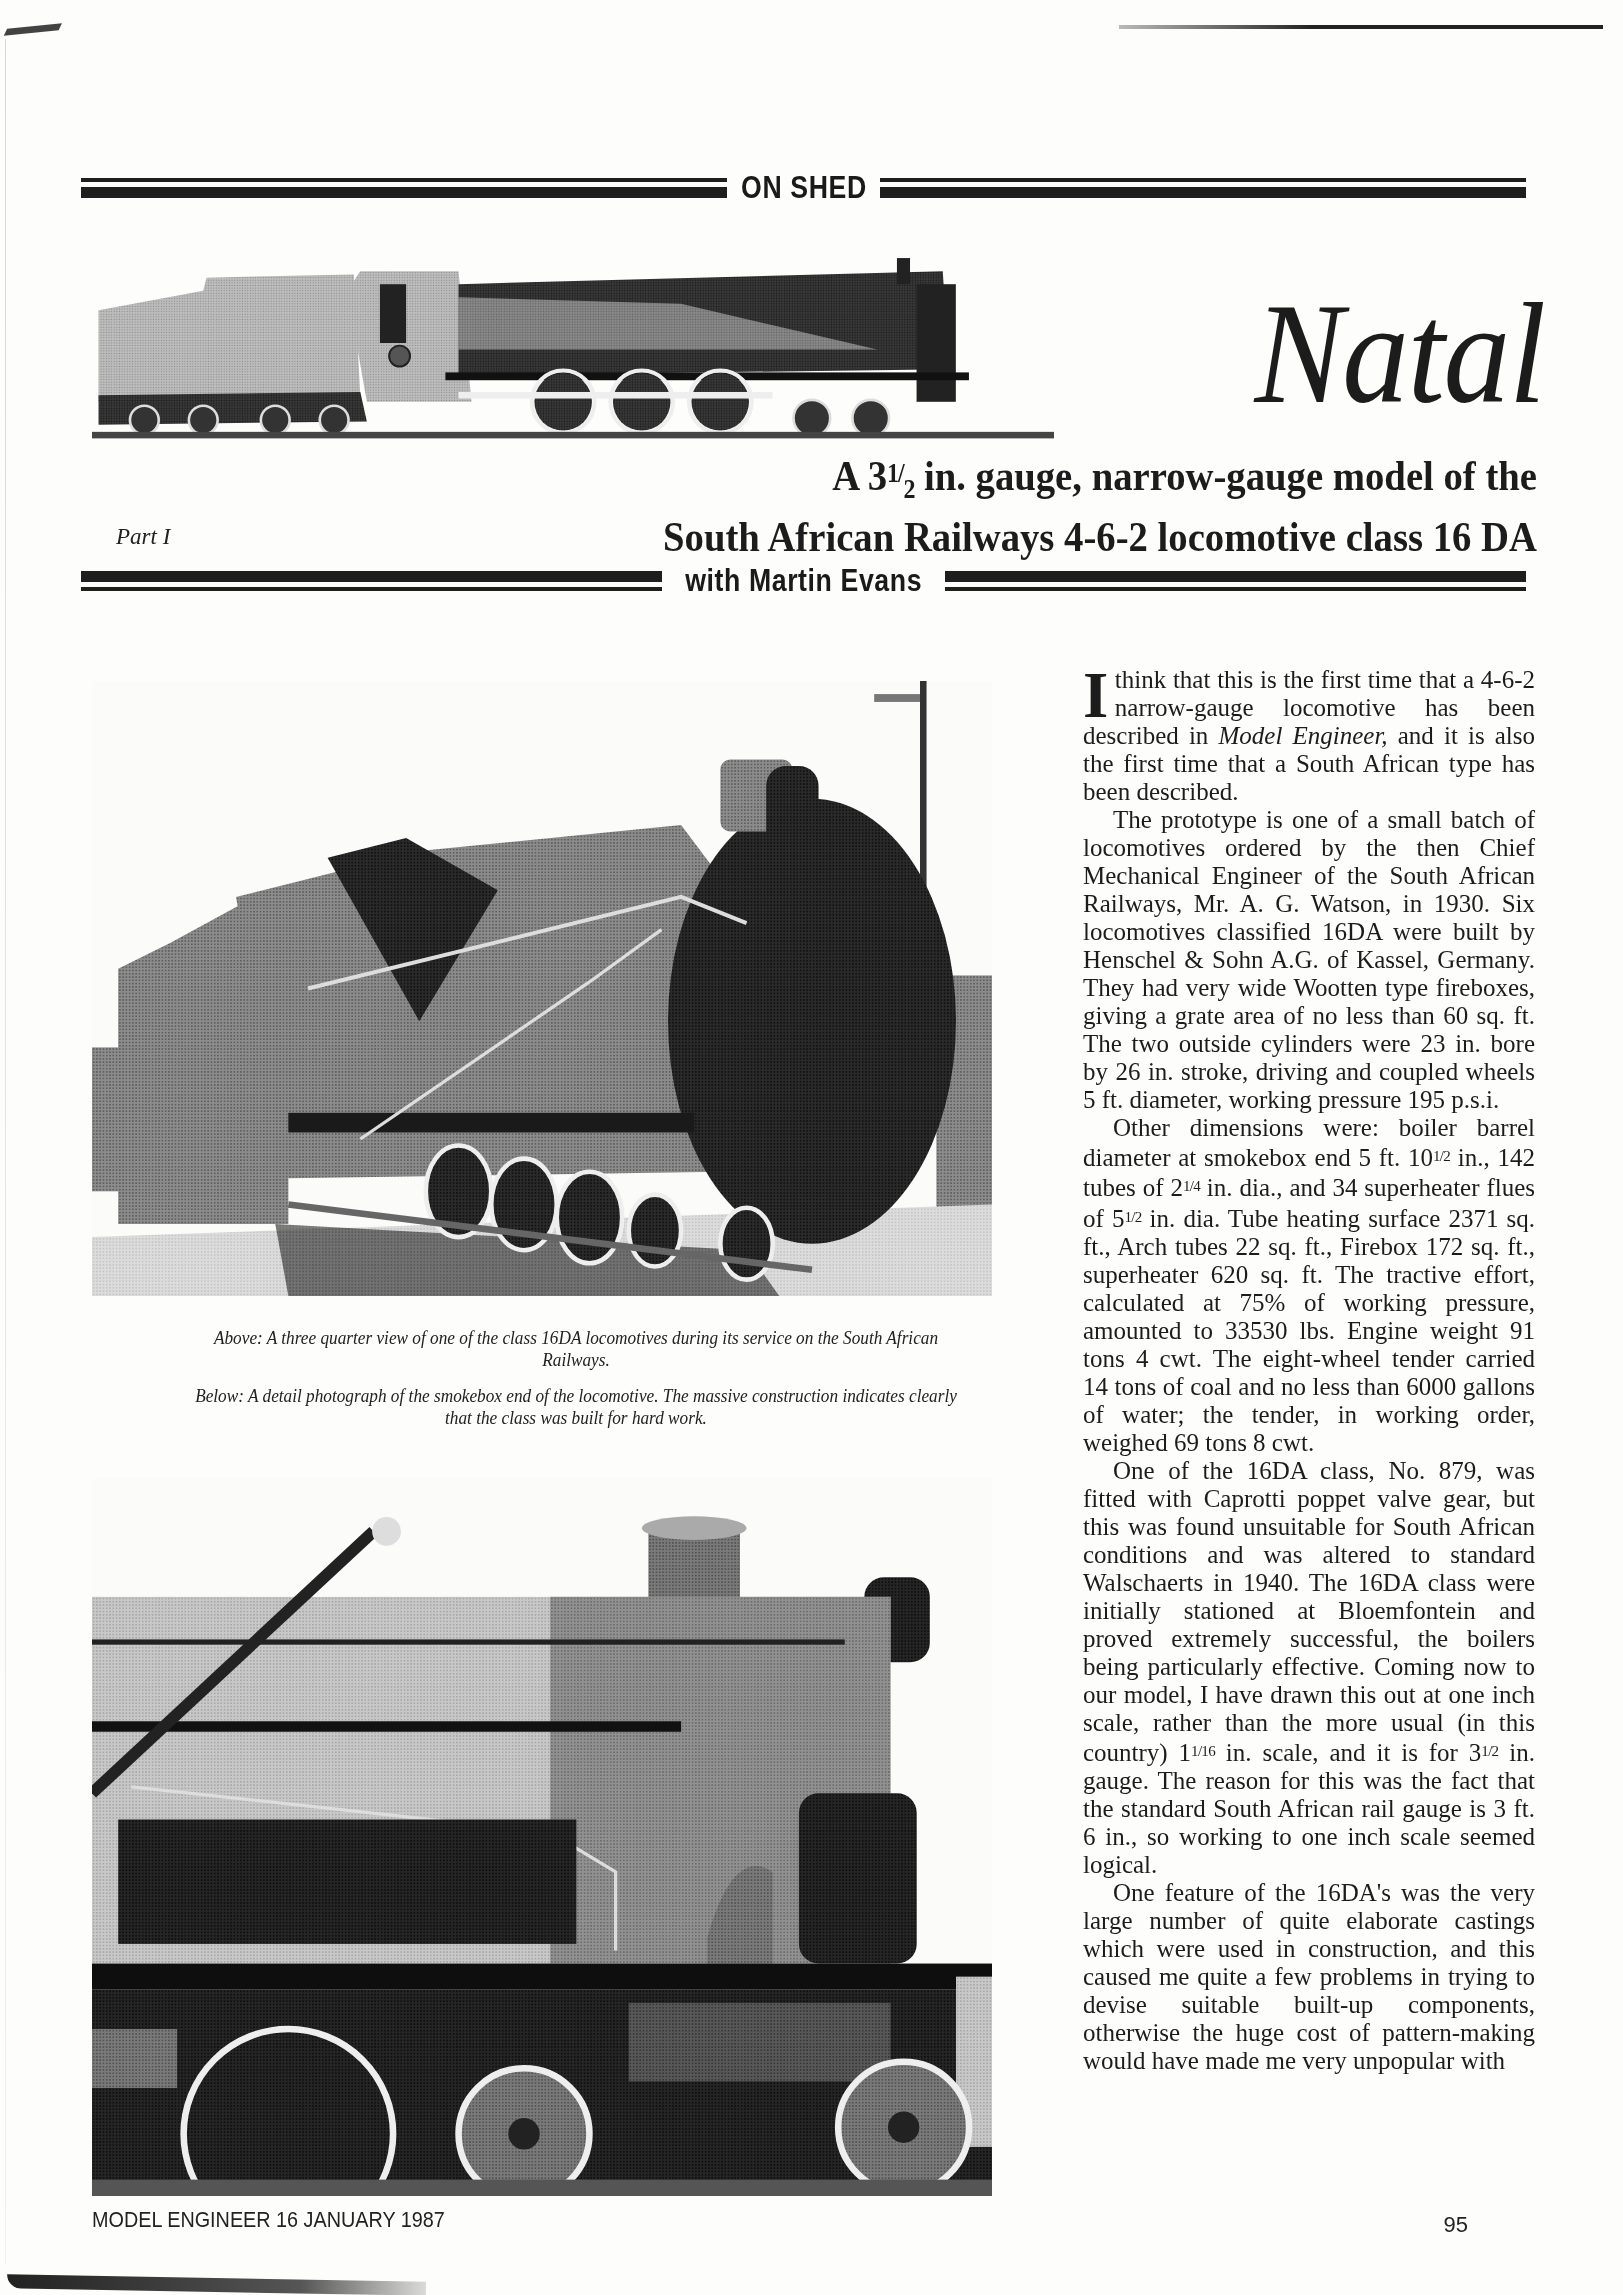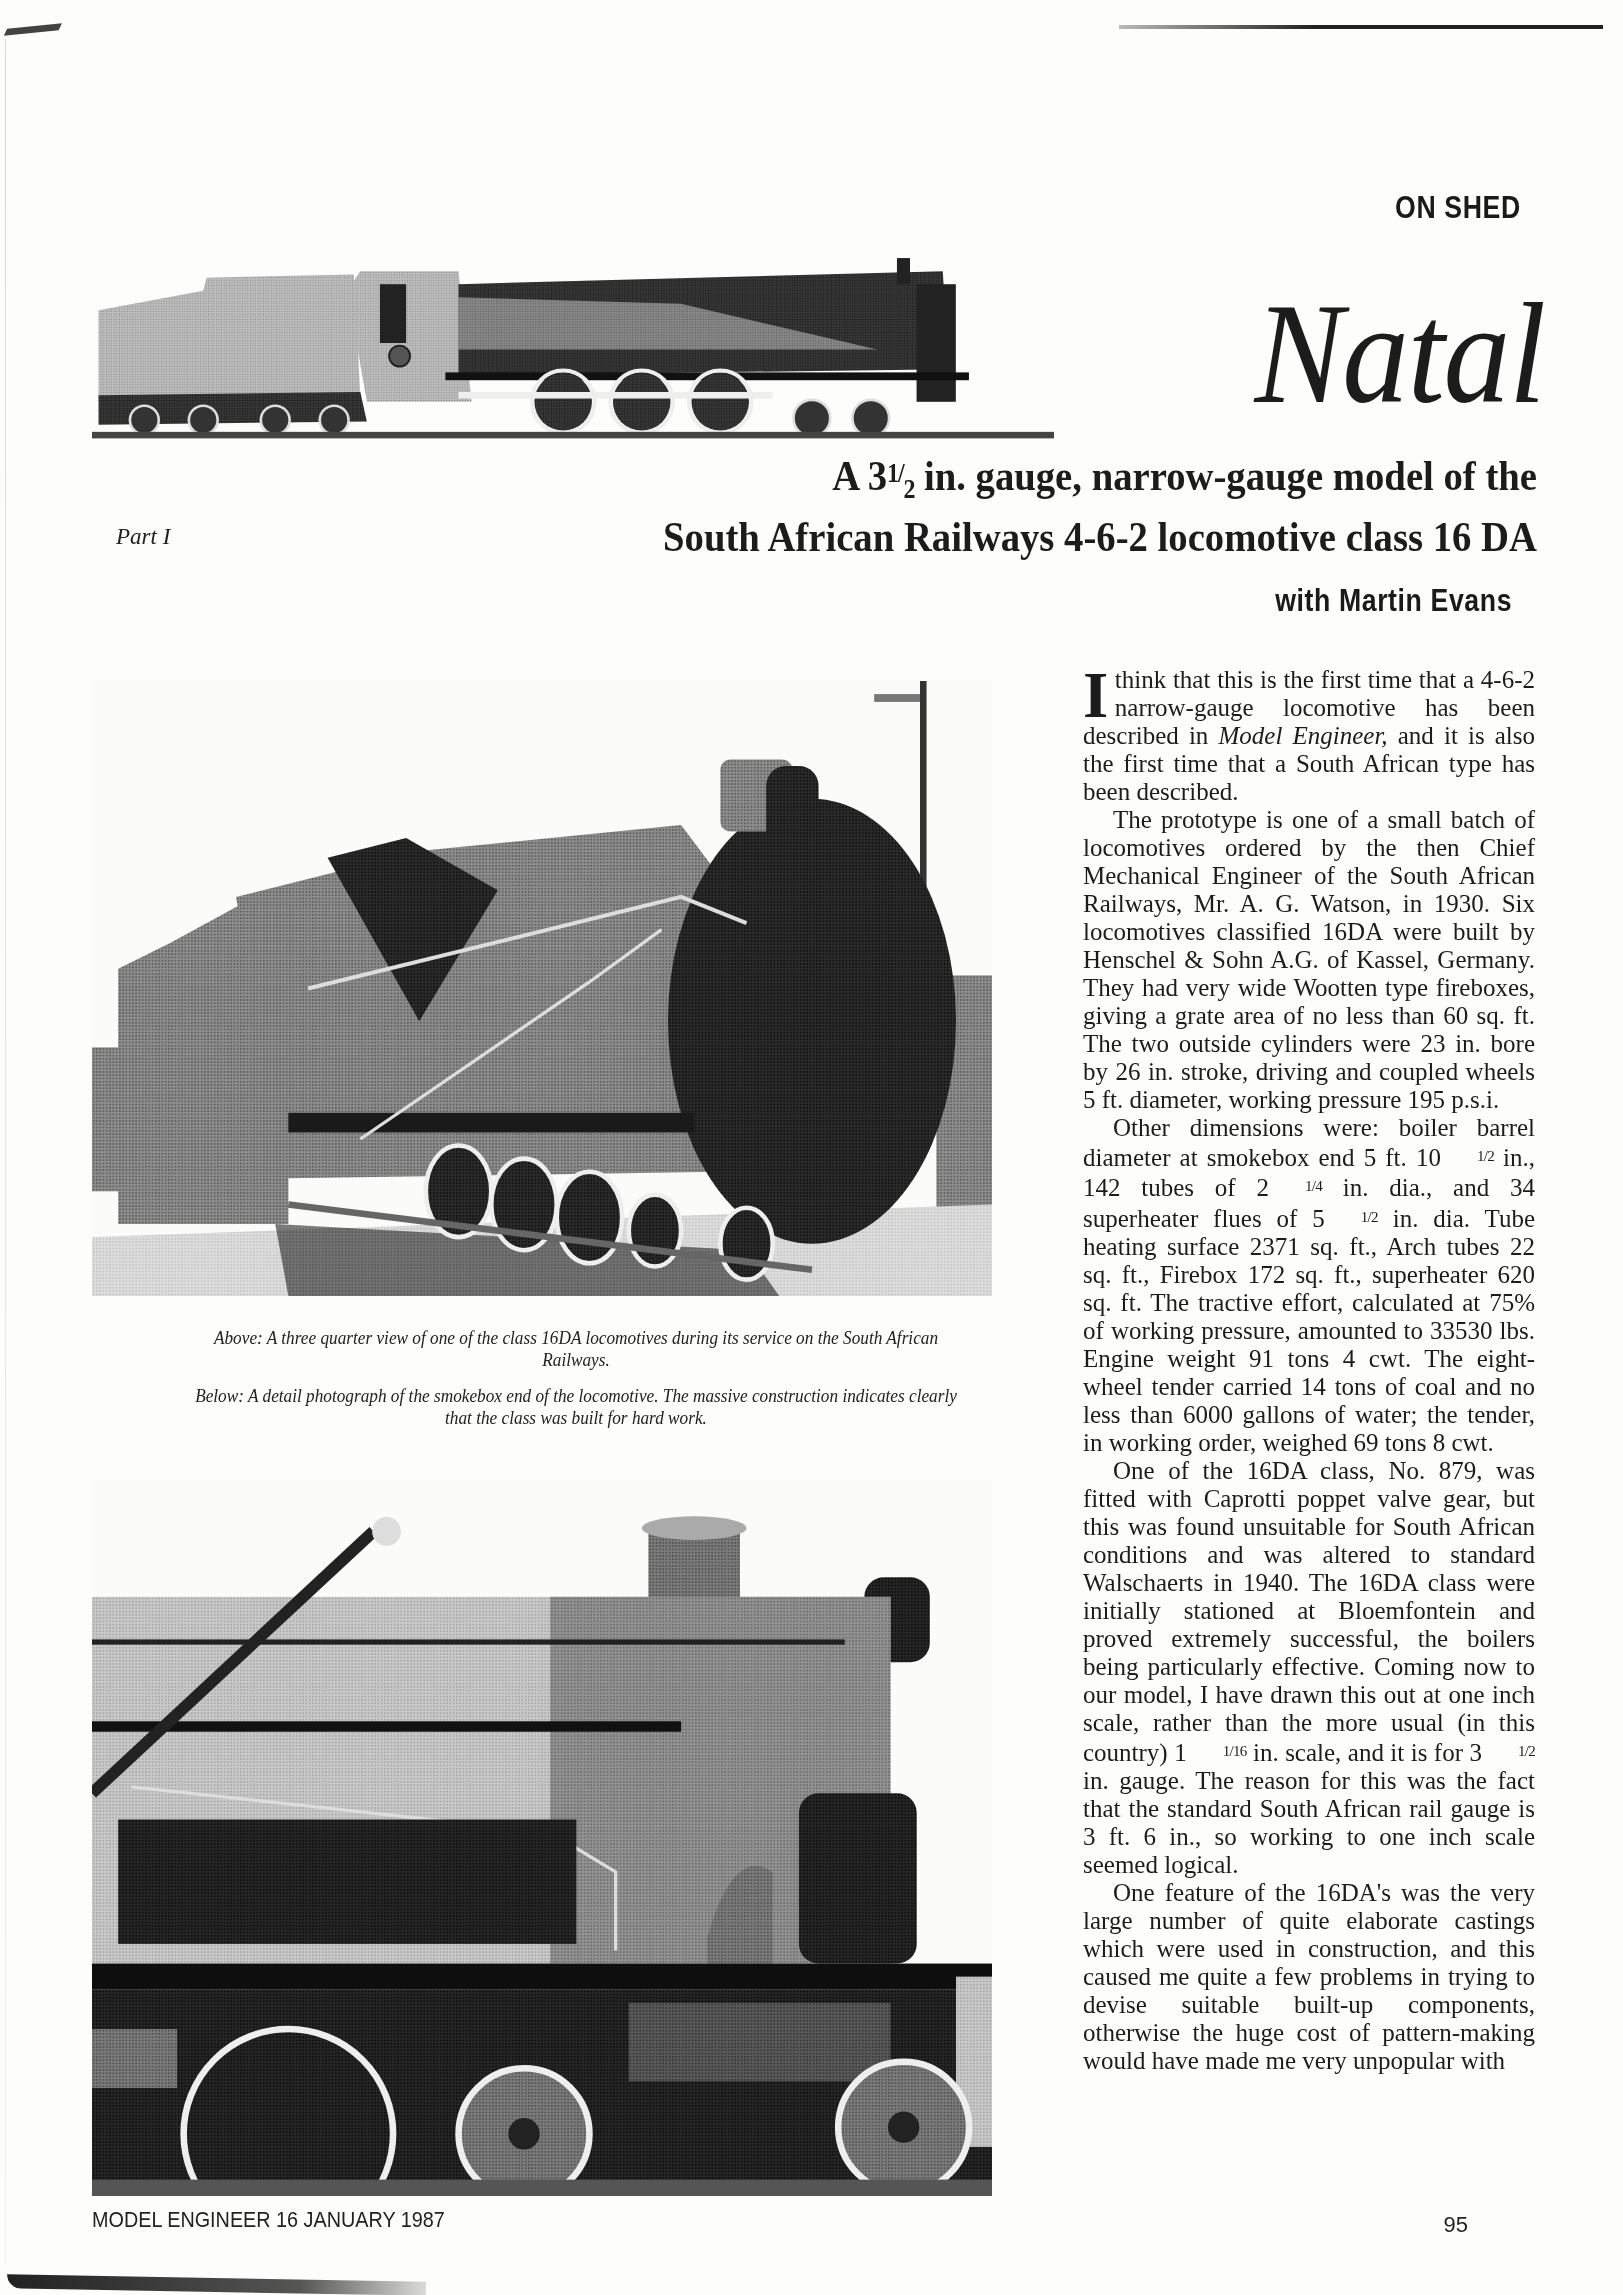--- a/index.html
+++ b/index.html
@@ -10,21 +10,21 @@
   }
   .abs { position:absolute; }
 
   
   .scan-mark-tl { left:6.5px; top:26px; width:52px; height:6.5px; background:#222; transform:skew(-30deg) rotate(-6deg); opacity:.85; }
   .scan-mark-tr { left:1119px; top:25px; width:484px; height:3.9px; background:linear-gradient(90deg,rgba(30,30,30,.3),#222 40%,#222); }
   .scan-mark-bl { left:6.5px; top:2278px; width:419px; height:14.4px; background:linear-gradient(90deg,#222,#555 70%,rgba(80,80,80,.2)); transform:rotate(1deg); border-radius:0 0 0 39px; }
   .margin-line { left:5.2px; top:39px; width:1.3px; height:2225px; background:linear-gradient(180deg,rgba(0,0,0,.15),rgba(0,0,0,.05)); }
 
   
-  .banner { left:90px; width:1445px; height:34px; display:flex; align-items:flex-end;flex-direction:column; }
+  .banner { left:81px; width:1445px; height:34px; display:flex; align-items:center; }
   .rule-group { flex:1; display:flex; flex-direction:column; justify-content:center; gap:5.2px; }
   .rule-thin { height:3.9px; background:#1e1e1e; }
   .rule-thick { height:10.5px; background:#1e1e1e; }
   .banner-label {
     font-family:"Liberation Sans", sans-serif; font-weight:700;
     font-size:31px; letter-spacing:0.7px; padding:0 3.9px; line-height:34px;
     transform:scaleX(.86); transform-origin:center; color:#1a1a1a; white-space:nowrap;
   }
 
   
@@ -57,21 +57,21 @@
 
   
   .col {
     left:1083px; top:666px; width:452px;
     font-size:25px; line-height:28px; color:#1c1c1c;
     text-align:justify; hyphens:manual;
   }
   .col p { margin:0; text-indent:30px; }
   .col p.first { text-indent:0; }
   .dropcap { float:left; font-size:65px; line-height:51px; margin:3.9px 6.5px 0 0; font-weight:700; }
-  .col .sfrac { font-size:.6em; vertical-align:.35em; letter-spacing:-0.7px;padding-left:36px; }
+  .col .sfrac { font-size:.6em; vertical-align:.35em; letter-spacing:-0.7px; }
 
   .footer-left { left:92px; top:2207px; font-family:"Liberation Sans", sans-serif; font-size:22px; letter-spacing:0; color:#222; transform:scaleX(.9); transform-origin:left; }
   .footer-right { left:1412px; top:2212px; width:56px; text-align:right; font-family:"Liberation Sans", sans-serif; font-size:22px; color:#222; }
 </style>
 </head>
 <body>
 
 <div class="abs scan-mark-tl"></div>
 <div class="abs scan-mark-tr"></div>
 <div class="abs margin-line"></div>

